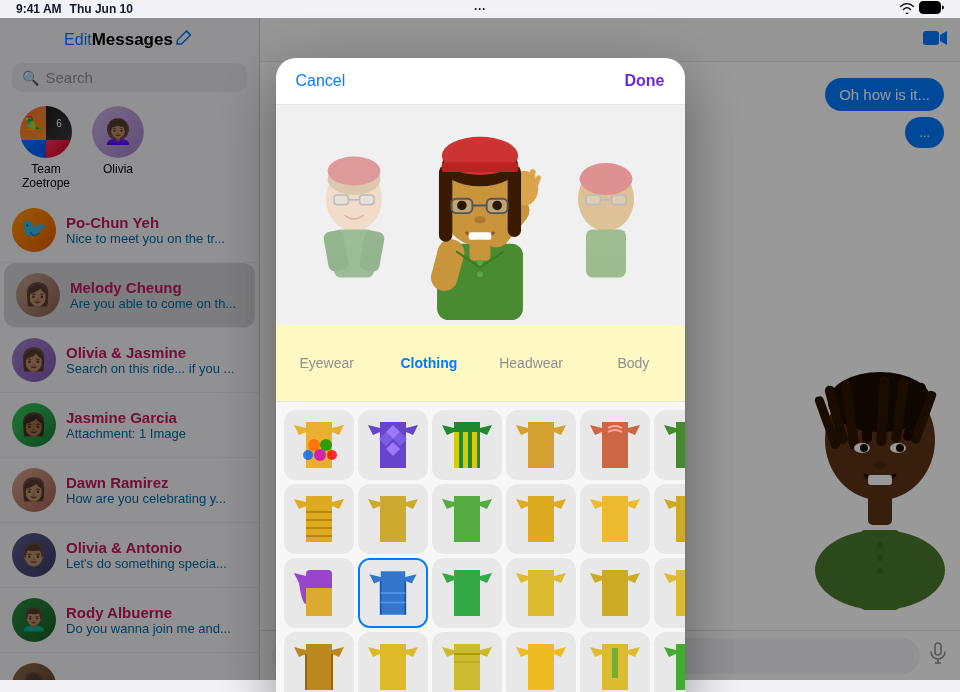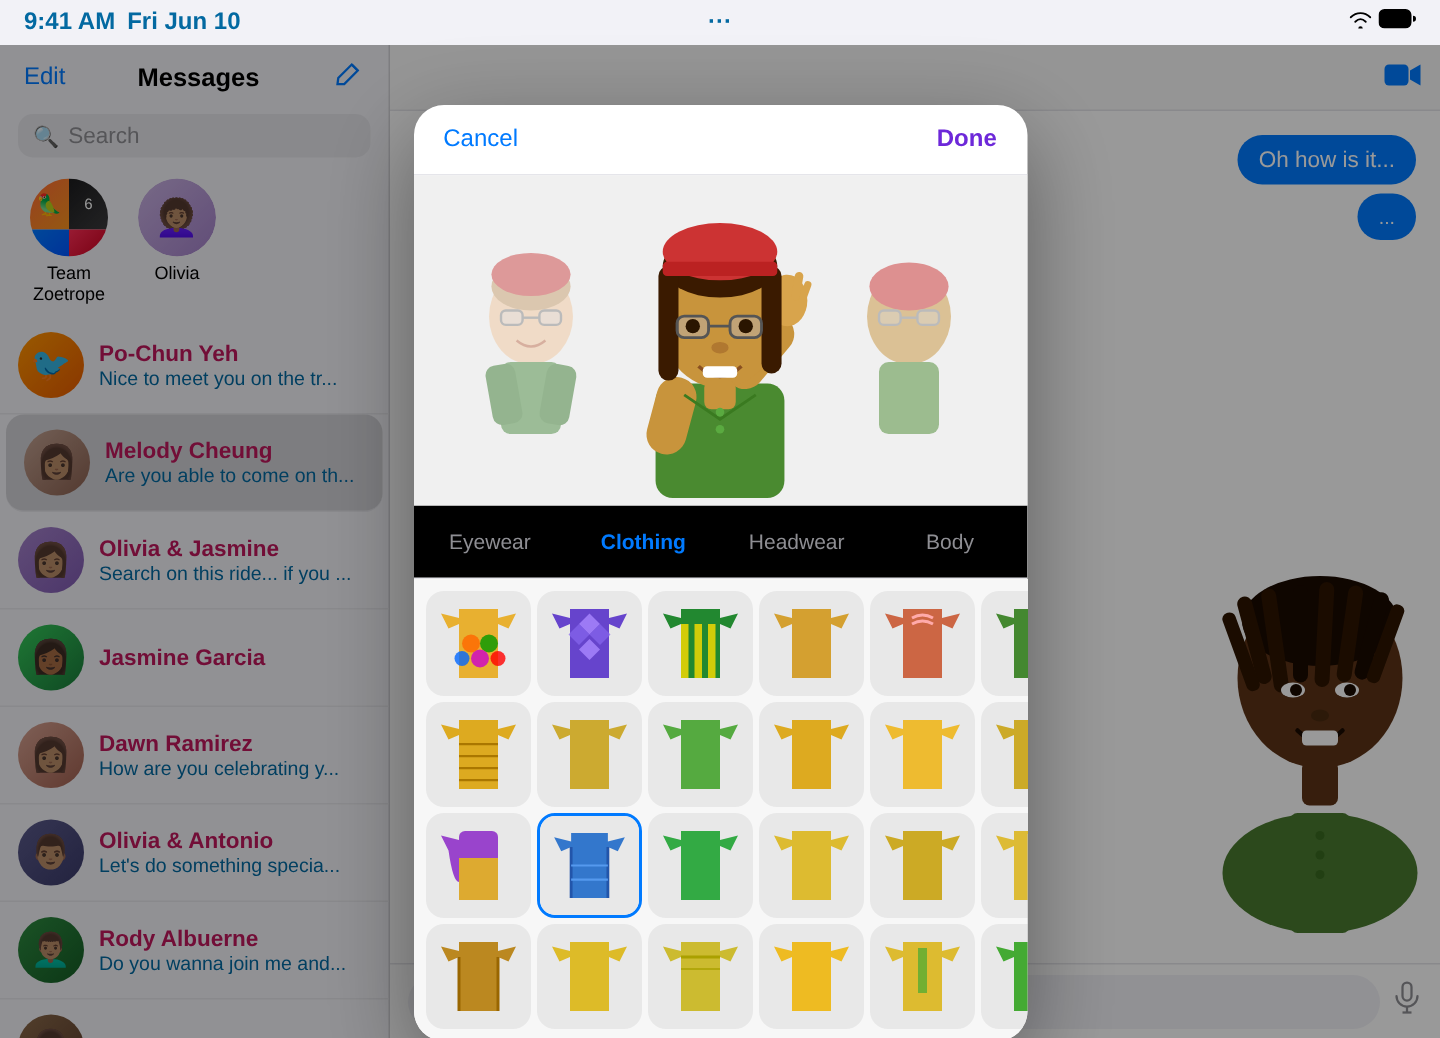--- a/index.html
+++ b/index.html
@@ -16,29 +16,29 @@
     .ipad-screen {
       width: 960px;
       height: 692px;
       background: #f2f2f7;
       position: relative;
       overflow: hidden;
     }
 
     
     .status-bar {
-      height: 30px;
+      height: 18px;
       background: #f2f2f7;
       display: flex;
       align-items: center;
       justify-content: space-between;
       padding: 0 16px;
-      font-size: 16px;
+      font-size: 12px;
       font-weight: 600;
-      color: #0369a1;
+      color: #0f172a;
       position: relative;
       z-index: 10;
     }
     .status-bar-left { display: flex; gap: 8px; align-items: center; }
     .status-bar-center { position: absolute; left: 50%; transform: translateX(-50%); }
     .status-bar-right { display: flex; gap: 4px; align-items: center; }
 
     
     .main-layout {
       display: flex;
@@ -54,21 +54,21 @@
       display: flex;
       flex-direction: column;
       position: relative;
       z-index: 1;
     }
 
     .sidebar-header {
       padding: 8px 16px 4px;
       display: flex;
       align-items: center;
-      justify-content: space-between;
+      justify-content: center;
     }
     .sidebar-edit-btn {
       color: #007aff;
       font-size: 16px;
       font-weight: 400;
       background: none;
       border: none;
       cursor: pointer;
     }
     .sidebar-title {
@@ -289,23 +289,23 @@
       width: 130px;
       height: 200px;
     }
     .preview-memoji.side {
       opacity: 0.5;
     }
 
     
     .category-tabs {
       display: flex;
-      padding: 10px 0;
+      padding: 24px 0;
       border-bottom: 1px solid #e5e5ea;
-      background: #000000;
+      background: #fef9c3;
     }
     .cat-tab {
       flex: 1;
       text-align: center;
       font-size: 14px;
       color: #8e8e93;
       padding: 6px 0;
       cursor: pointer;
     }
     .cat-tab.active {
@@ -340,21 +340,21 @@
     }
   </style>
 </head>
 <body>
 
 <div class="ipad-screen">
 
   <div class="status-bar">
     <div class="status-bar-left">
       <span>9:41 AM</span>
-      <span>Fri Jun 10</span>
+      <span>Thu Jun 10</span>
     </div>
     <div class="status-bar-center">
       <span>···</span>
     </div>
     <div class="status-bar-right">
       <span>
         <svg width="16" height="12" viewBox="0 0 16 12" fill="none">
           <path d="M8 10.5a1.5 1.5 0 100 3 1.5 1.5 0 000-3z" fill="#000"></path>
           <path d="M4.5 7.5C5.7 6.3 7 5.7 8 5.7s2.3.6 3.5 1.8" stroke="#000" stroke-width="1.2" fill="none" stroke-linecap="round"></path>
           <path d="M1.5 4.5C3.3 2.7 5.5 1.7 8 1.7s4.7 1 6.5 2.8" stroke="#000" stroke-width="1.2" fill="none" stroke-linecap="round"></path>
@@ -432,20 +432,21 @@
           <div class="msg-content">
             <div class="msg-name">Olivia &amp; Jasmine</div>
             <div class="msg-preview">Search on this ride... if you ...</div>
           </div>
         </div>
 
         <div class="message-item">
           <div class="msg-avatar" style="background:linear-gradient(135deg,#34c759,#1a7a3a);display:flex;align-items:center;justify-content:center;font-size:22px;">👩🏾</div>
           <div class="msg-content">
             <div class="msg-name">Jasmine Garcia</div>
+            <div class="msg-preview">Attachment: 1 Image</div>
           </div>
         </div>
 
         <div class="message-item">
           <div class="msg-avatar" style="background:linear-gradient(135deg,#d4a090,#a06050);display:flex;align-items:center;justify-content:center;font-size:22px;">👩🏽</div>
           <div class="msg-content">
             <div class="msg-name">Dawn Ramirez</div>
             <div class="msg-preview">How are you celebrating y...</div>
           </div>
         </div>

